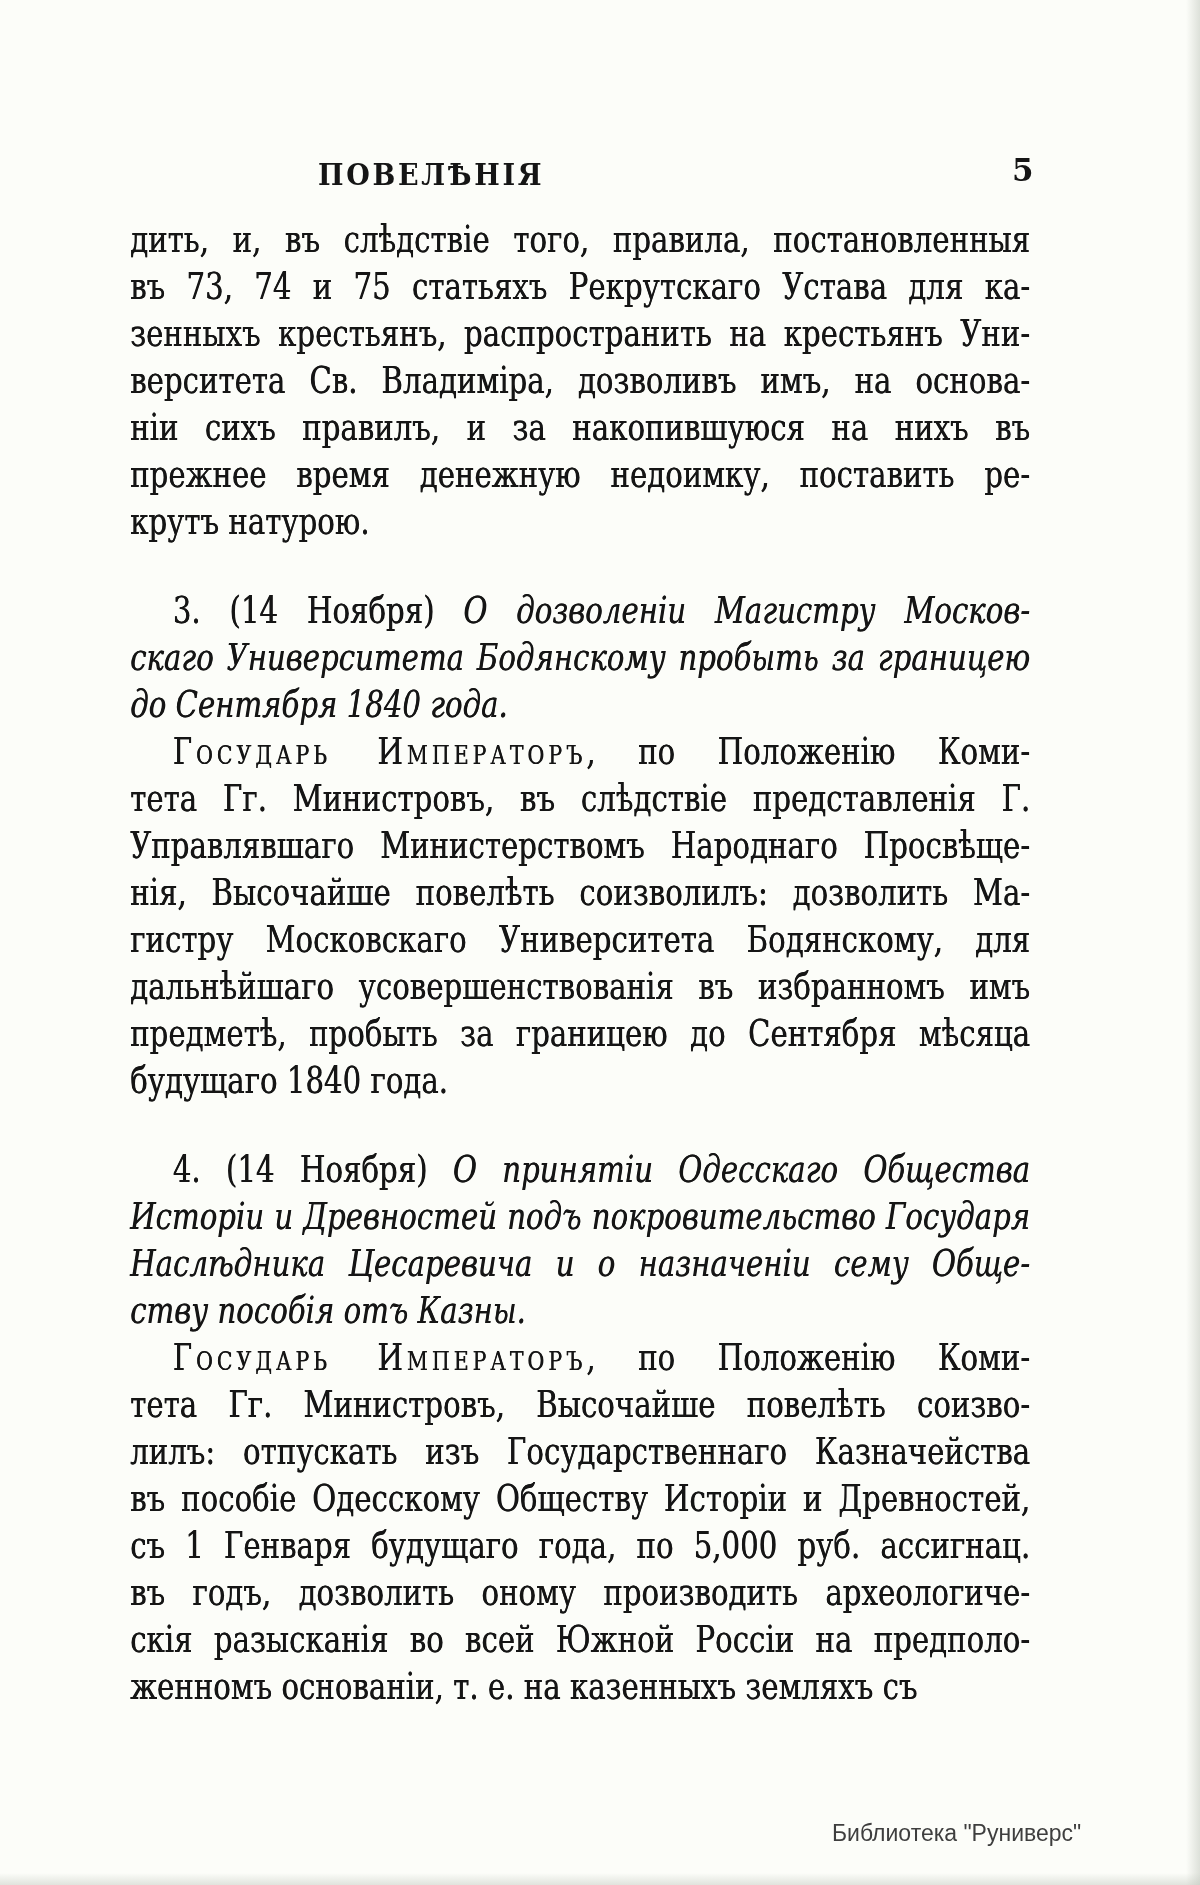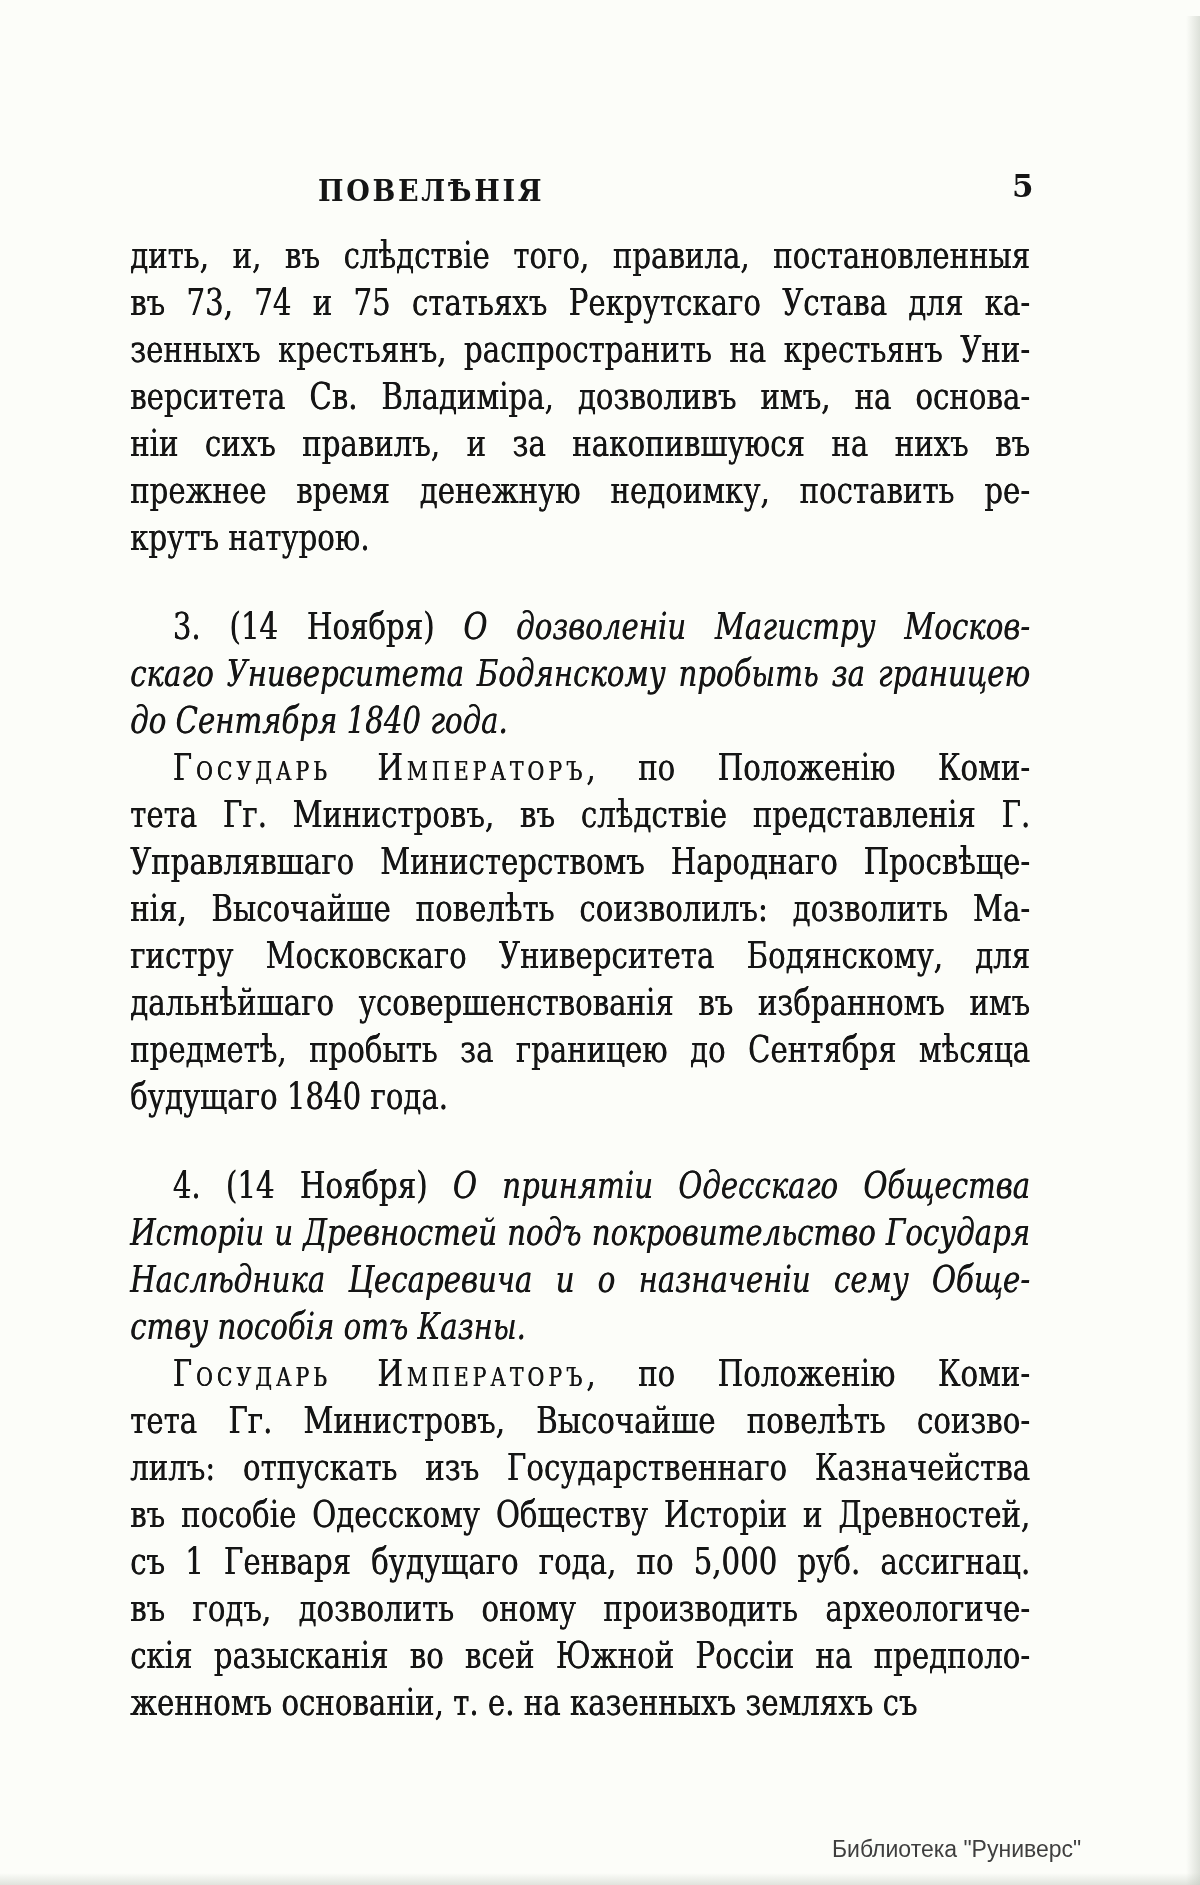--- a/index.html
+++ b/index.html
@@ -4,21 +4,21 @@
 <style>
   html, body { margin: 0; padding: 0; }
   body {
     width: 1200px; height: 1885px;
     background: #fcfdf9;
     position: relative;
     overflow: hidden;
     font-family: "DejaVu Serif", serif;
     color: #151515;
   }
-  .page { position: absolute; inset: 0; margin-top: 16px; }
+  .page { position: absolute; inset: 0; }
 
   .running-title {
     position: absolute; left: 318px; top: 157px;
     font-size: 30px; font-weight: bold; letter-spacing: 3px;
     white-space: nowrap;
     transform: scaleX(0.9); transform-origin: 0 0;
   }
   .page-number {
     position: absolute; left: 1012px; top: 152px;
     font-size: 31px; font-weight: bold;

